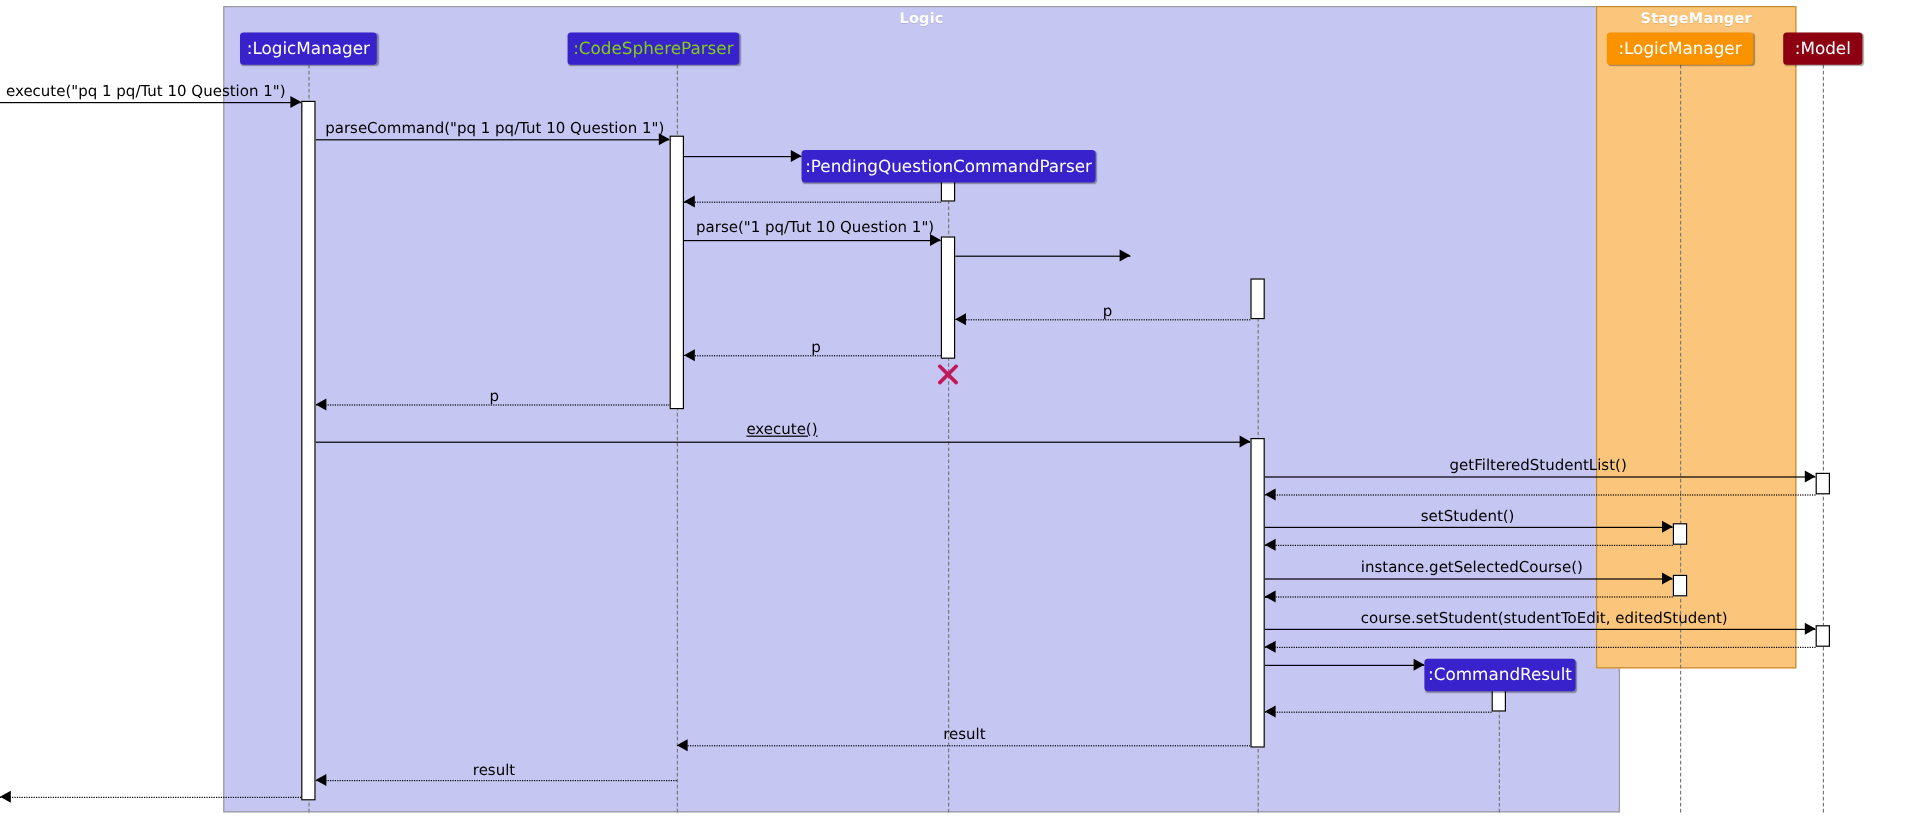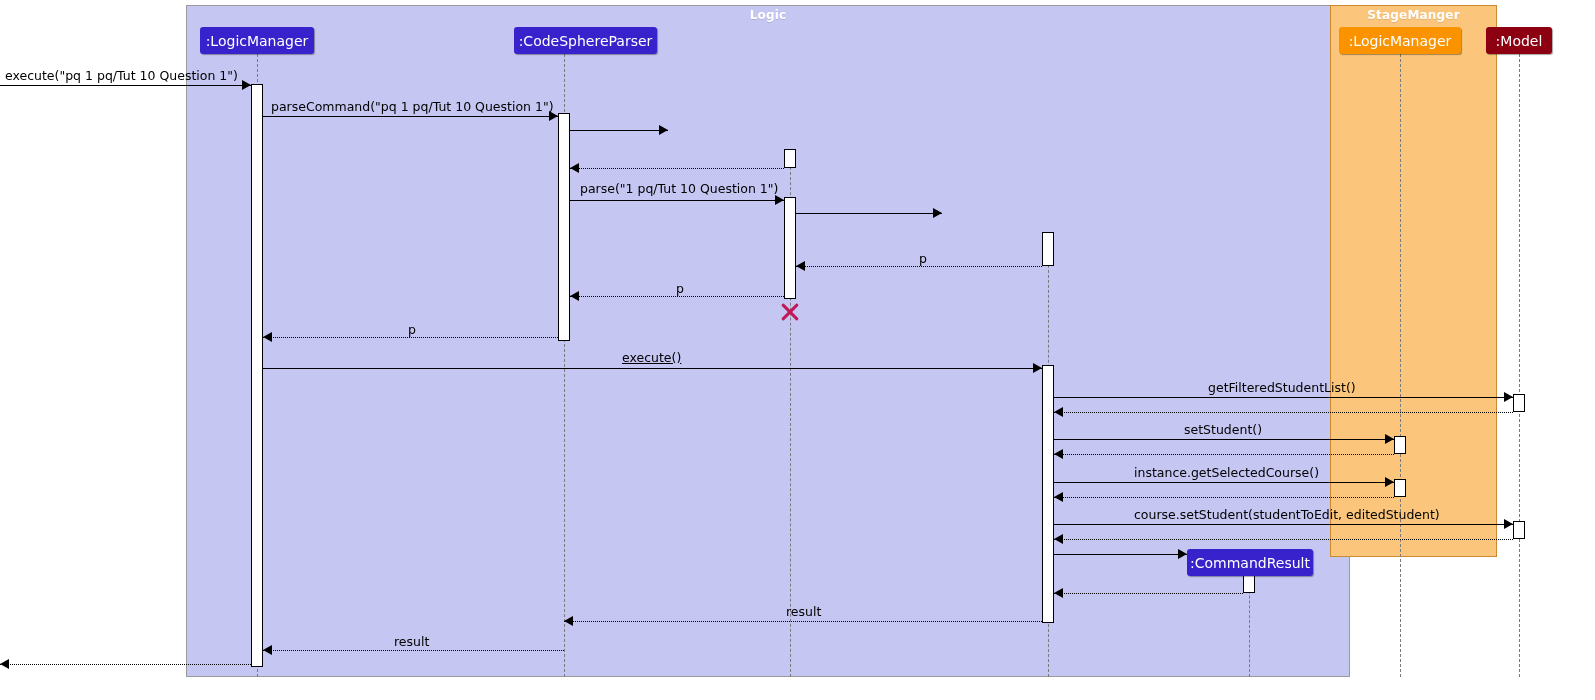--- a/index.html
+++ b/index.html
@@ -190,22 +190,25 @@
     <div class="activation" style="left: 1042px; top: 365px; width: 12px; height: 258px; z-index: 8;"></div>
     <div class="activation" style="left: 1243px; top: 573px; width: 12px; height: 20px; z-index: 8;"></div>
     <div class="activation" style="left: 1394px; top: 436px; width: 12px; height: 18px; z-index: 8;"></div>
     <div class="activation" style="left: 1394px; top: 479px; width: 12px; height: 18px; z-index: 8;"></div>
     <div class="activation" style="left: 1513px; top: 394px; width: 12px; height: 18px; z-index: 8;"></div>
     <div class="activation" style="left: 1513px; top: 521px; width: 12px; height: 18px; z-index: 8;"></div>
     <div class="destroy" style="left: 779px; top: 301px; z-index: 9;"></div>
     <div class="actorbox" style="left: 200px; top: 27px; width: 114px; height: 27px; background: rgb(56, 34, 204); color: rgb(255, 255, 255); z-index: 10;">
       <span>:LogicManager</span>
     </div>
-    <div class="actorbox" style="left: 514px; top: 27px; width: 143px; height: 27px; background: rgb(56, 34, 204); color: #ffffff; z-index: 10;">
+    <div class="actorbox" style="left: 473px; top: 27px; width: 143px; height: 27px; background: rgb(56, 34, 204); color: #84cc16; z-index: 10;">
       <span>:CodeSphereParser</span>
+    </div>
+    <div class="actorbox" style="left: 668px; top: 125px; width: 245px; height: 27px; background: rgb(56, 34, 204); color: rgb(255, 255, 255); z-index: 10;">
+      <span>:PendingQuestionCommandParser</span>
     </div>
     <div class="actorbox" style="left: 1187px; top: 549px; width: 126px; height: 27px; background: rgb(56, 34, 204); color: rgb(255, 255, 255); z-index: 10;">
       <span>:CommandResult</span>
     </div>
     <div class="actorbox" style="left: 1339px; top: 27px; width: 122px; height: 27px; background: rgb(251, 147, 0); color: rgb(255, 255, 255); z-index: 10;">
       <span>:LogicManager</span>
     </div>
     <div class="actorbox" style="left: 1486px; top: 27px; width: 66px; height: 27px; background: rgb(140, 0, 17); color: rgb(255, 255, 255); z-index: 10;">
       <span>:Model</span>
     </div>

